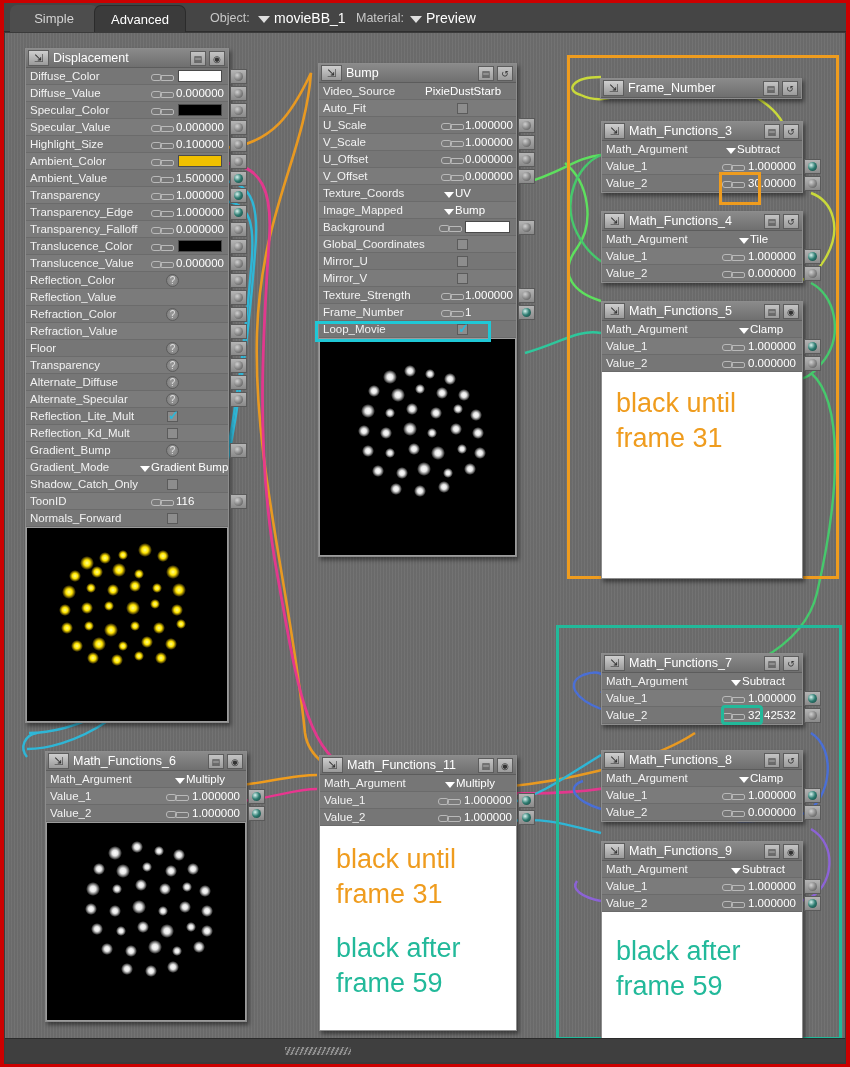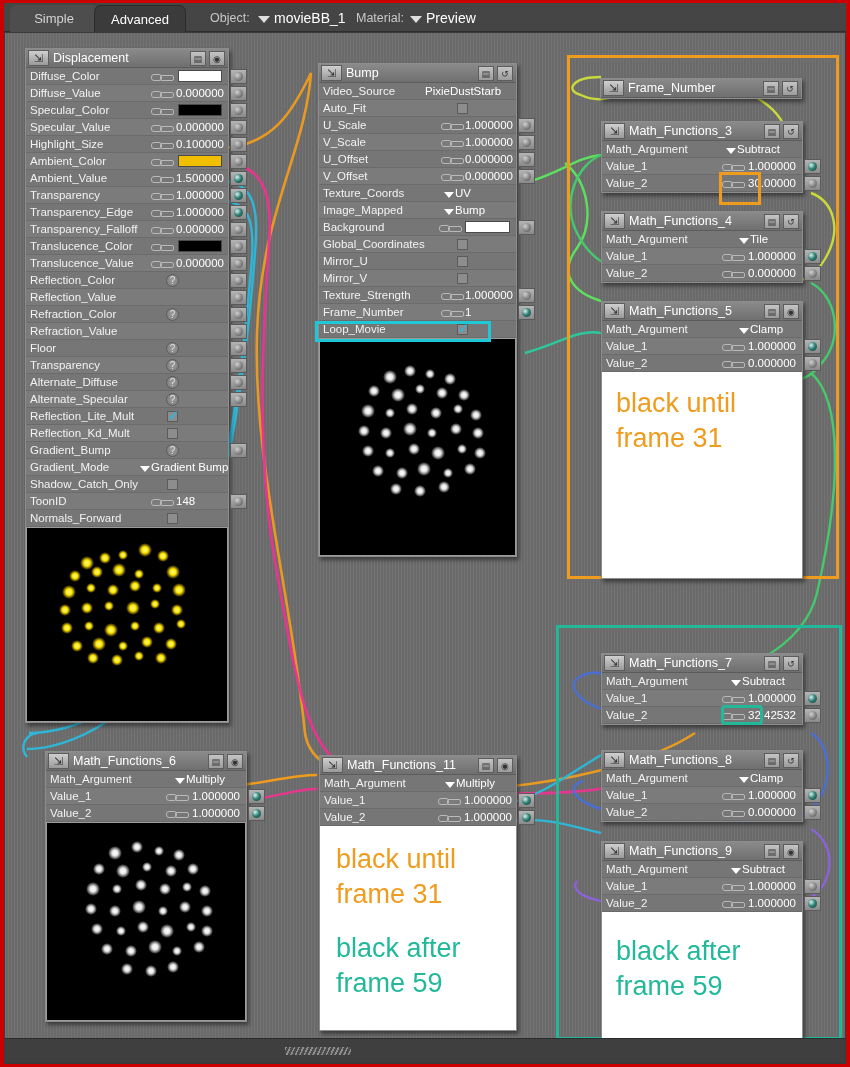--- a/index.html
+++ b/index.html
@@ -398,21 +398,21 @@
         <span class="rlabel">Gradient_Mode</span>
         <span class="dd" style="left:125px;top:2px">Gradient Bump</span>
       </div>
       <div class="row">
         <span class="rlabel">Shadow_Catch_Only</span>
         <span class="chk" style="left:141px;top:3px"></span>
       </div>
       <div class="row">
         <span class="rlabel">ToonID</span>
         <span class="plug" style="left:125px;top:4px"></span>
-        <span class="rval" style="left:150px;top:2px">148</span>
+        <span class="rval" style="left:150px;top:2px">116</span>
         <span class="knob plain" style="right:-19px;top:1px">
             <i></i>
           </span>
       </div>
       <div class="row">
         <span class="rlabel">Normals_Forward</span>
         <span class="chk" style="left:141px;top:3px"></span>
       </div>
 
       <div class="preview" style="width:202px;height:195px;">

